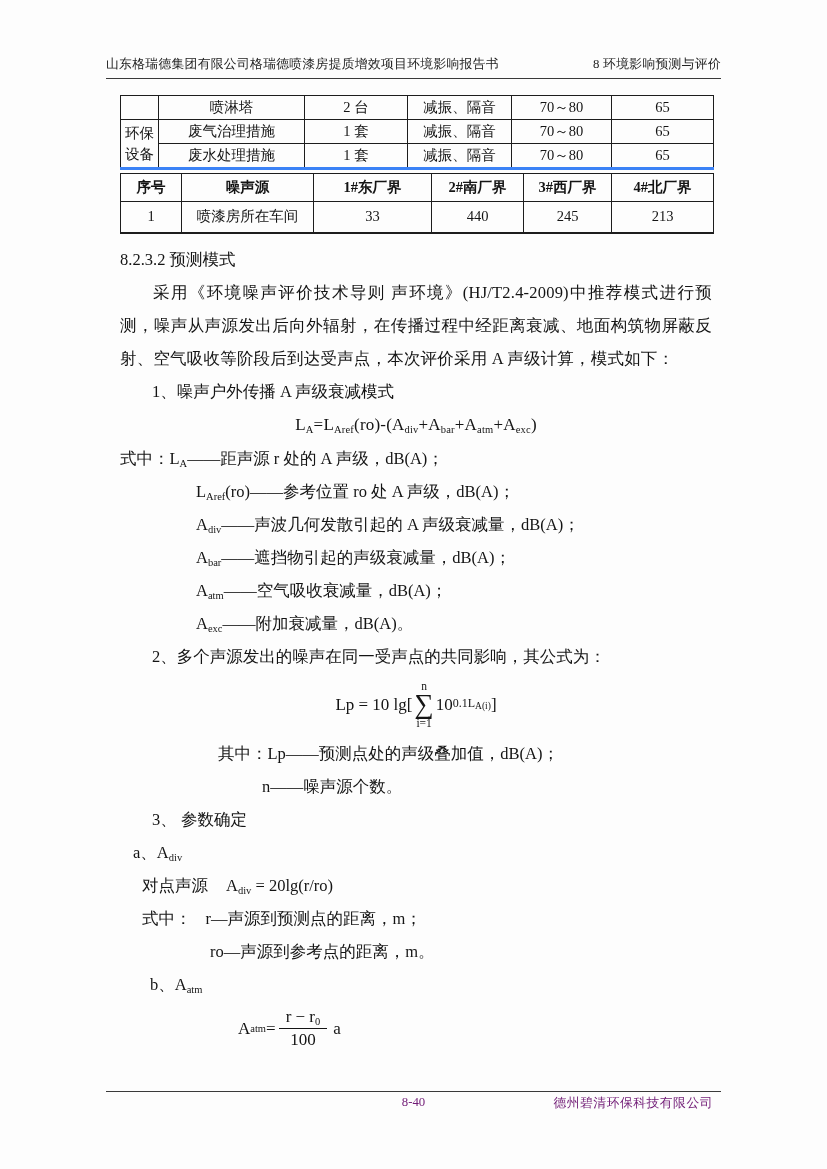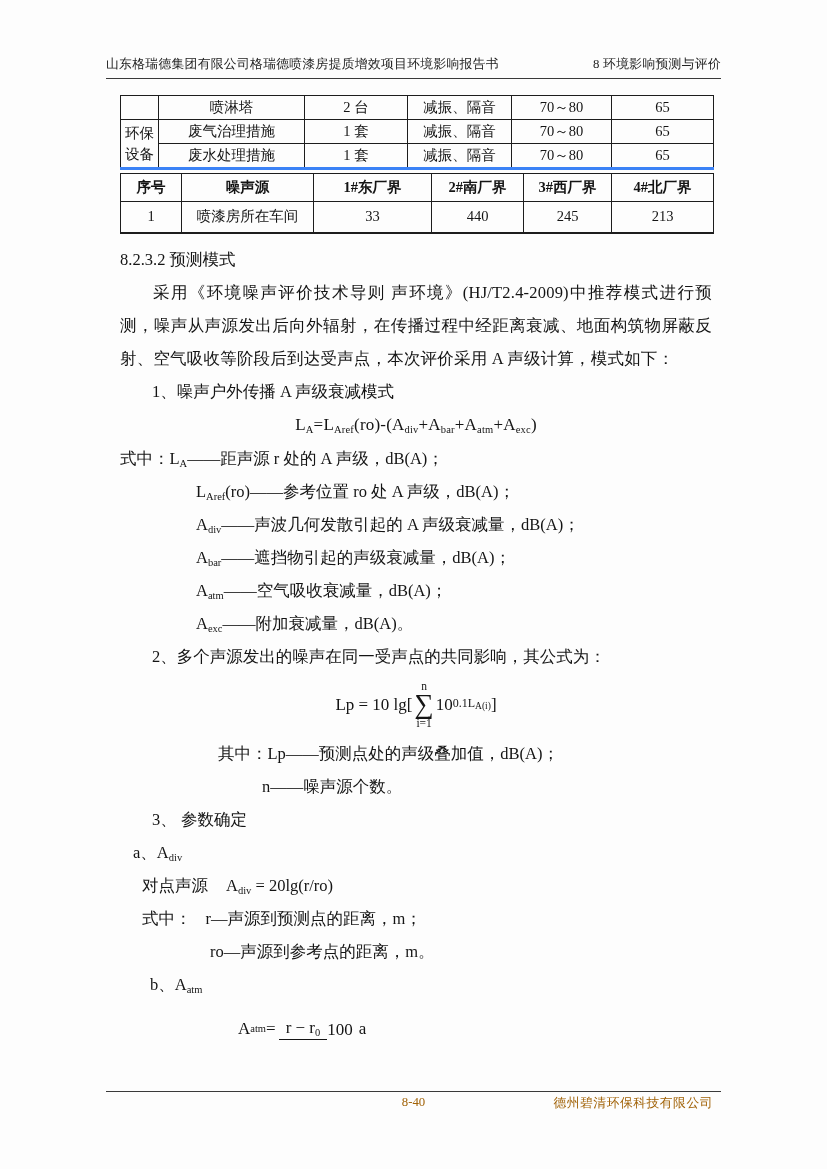--- a/index.html
+++ b/index.html
@@ -92,30 +92,30 @@
   
   .point-line { padding-left:22px; }
   .point-line .pf { margin-left:18px; }
 
   
   .formula-atm {
     height:56px; margin-left:118px;
     display:flex; align-items:center;
     font-size:17px;
   }
-  .frac { display:inline-flex; flex-direction:row; align-items:flex-end; margin:0 3px; }
+  .frac { display:inline-flex; flex-direction:column; align-items:center; margin:0 3px; }
   .frac .num { display:block; border-bottom:1.3px solid #141414; padding:0 7px 1px; line-height:20px; }
   .frac .den { display:block; line-height:20px; padding-top:1px; }
   .atm-tail { margin-left:3px; }
 
   
   .footer {
     position:absolute; top:1091px; left:106px; width:615px;
     border-top:1.5px solid #3a3a3a; height:24px;
-    font-size:12.8px; color:#a16207;
+    font-size:12.8px; color:#701a75;
   }
   .footer-page { position:absolute; left:0; right:0; top:3px; text-align:center; }
   .footer-company { position:absolute; right:8px; top:3px; letter-spacing:0.5px; }
 </style>
 </head>
 <body>
 
 <div class="page">
   <div class="content">
 

